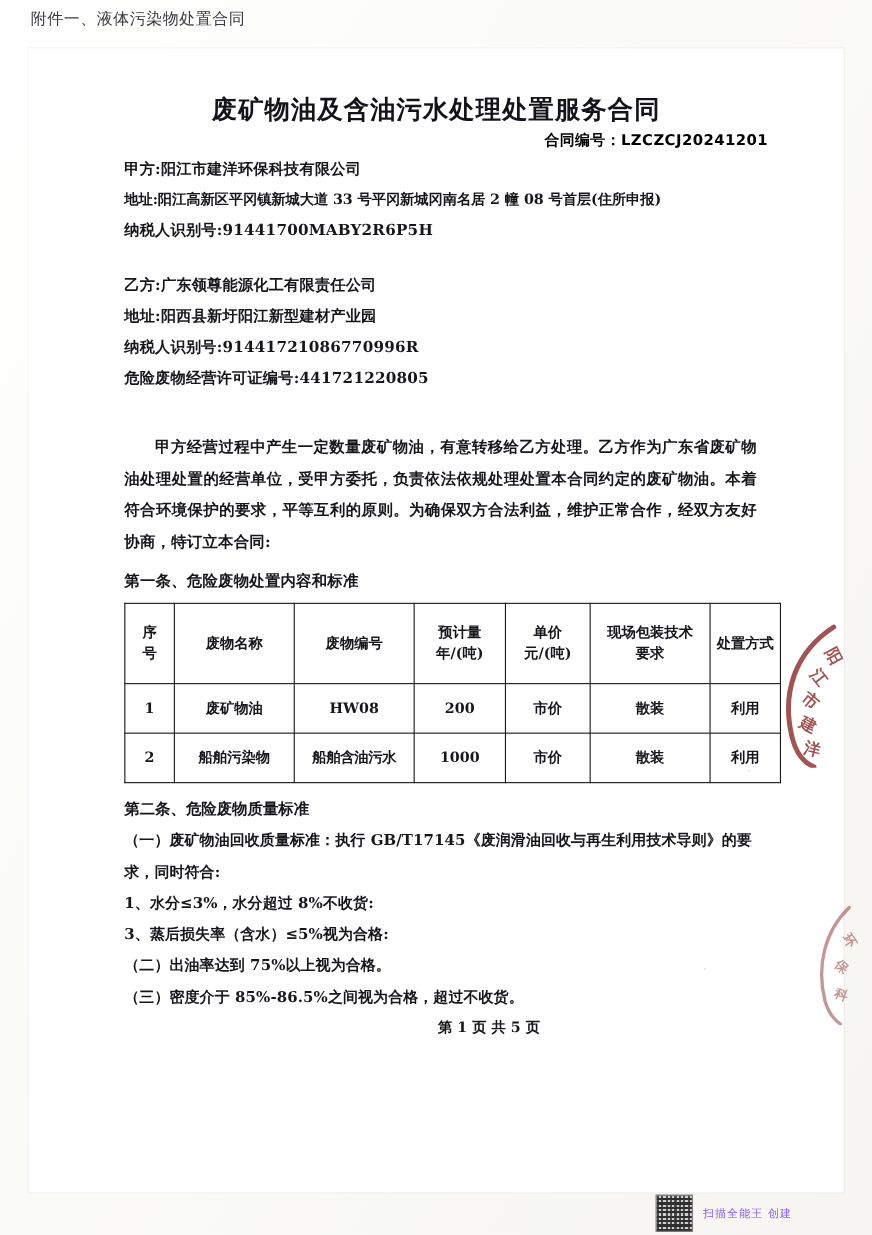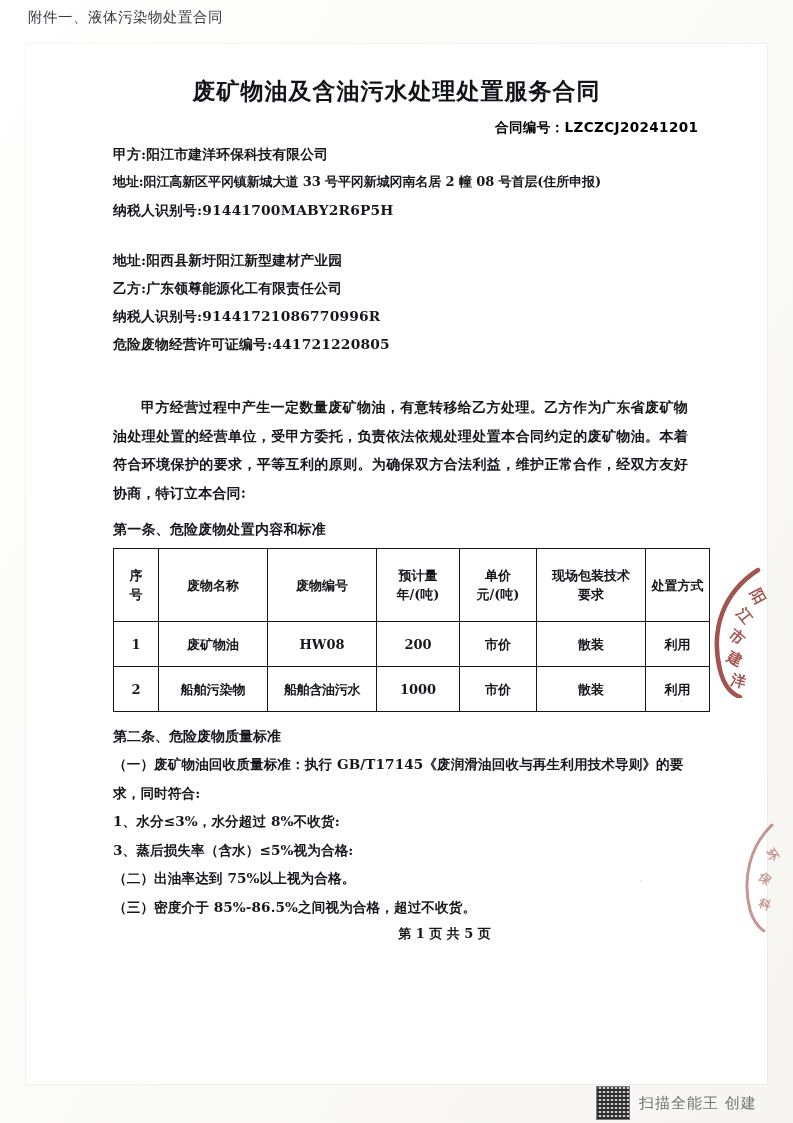--- a/index.html
+++ b/index.html
@@ -38,21 +38,21 @@
     position: absolute;
     top: 44px;
     left: 26px;
     width: 741px;
     height: 1040px;
     background: #ffffff;
     box-shadow: 0 0 0 1px rgba(0,0,0,0.04);
   }
   .doc-title {
     position: absolute;
-    top: 76px;
+    top: 84px;
     left: 0;
     width: 793px;
     text-align: center;
     font-size: 23px;
     font-weight: bold;
     letter-spacing: 1px;
     color: #13131a;
     font-family: "DejaVu Serif", "Liberation Serif", serif;
   }
   .contract-no {
@@ -176,22 +176,22 @@
   .qr {
     width: 32px;
     height: 32px;
     background:
       repeating-linear-gradient(0deg, #2e2e2e 0 2px, transparent 2px 4px),
       repeating-linear-gradient(90deg, #4a4a4a 0 2px, transparent 2px 4px),
       #cfcfcf;
     border: 1px solid #7a7a7a;
   }
   .wm-text {
-    font-size: 15px;
-    color: #737373;
+    font-size: 10px;
+    color: #8b5cf6;
     letter-spacing: 1px;
     font-family: "DejaVu Sans", "Liberation Sans", sans-serif;
   }
   .speck {
     position: absolute;
     background: #cfcfcf;
     border-radius: 50%;
     opacity: 0.55;
   }
 </style>
@@ -212,22 +212,22 @@
   </div>
 
   <div class="body-area">
 
     <div class="party-line">甲方:阳江市建洋环保科技有限公司</div>
     <div class="party-line addr-long">地址:阳江高新区平冈镇新城大道 33 号平冈新城冈南名居 2 幢 08 号首层(住所申报)</div>
     <div class="party-line">纳税人识别号:91441700MABY2R6P5H</div>
 
     <div class="gap-block"></div>
 
+    <div class="party-line">乙方:广东领尊能源化工有限责任公司</div>
     <div class="party-line">地址:阳西县新圩阳江新型建材产业园</div>
-    <div class="party-line">乙方:广东领尊能源化工有限责任公司</div>
     <div class="party-line">纳税人识别号:91441721086770996R</div>
     <div class="party-line">危险废物经营许可证编号:441721220805</div>
 
     <div class="preamble">甲方经营过程中产生一定数量废矿物油，有意转移给乙方处理。乙方作为广东省废矿物油处理处置的经营单位，受甲方委托，负责依法依规处理处置本合同约定的废矿物油。本着符合环境保护的要求，平等互利的原则。为确保双方合法利益，维护正常合作，经双方友好协商，特订立本合同:</div>
 
     <div class="clause-heading">第一条、危险废物处置内容和标准</div>
 
     <table class="waste-table">
       <thead>
         <tr>

